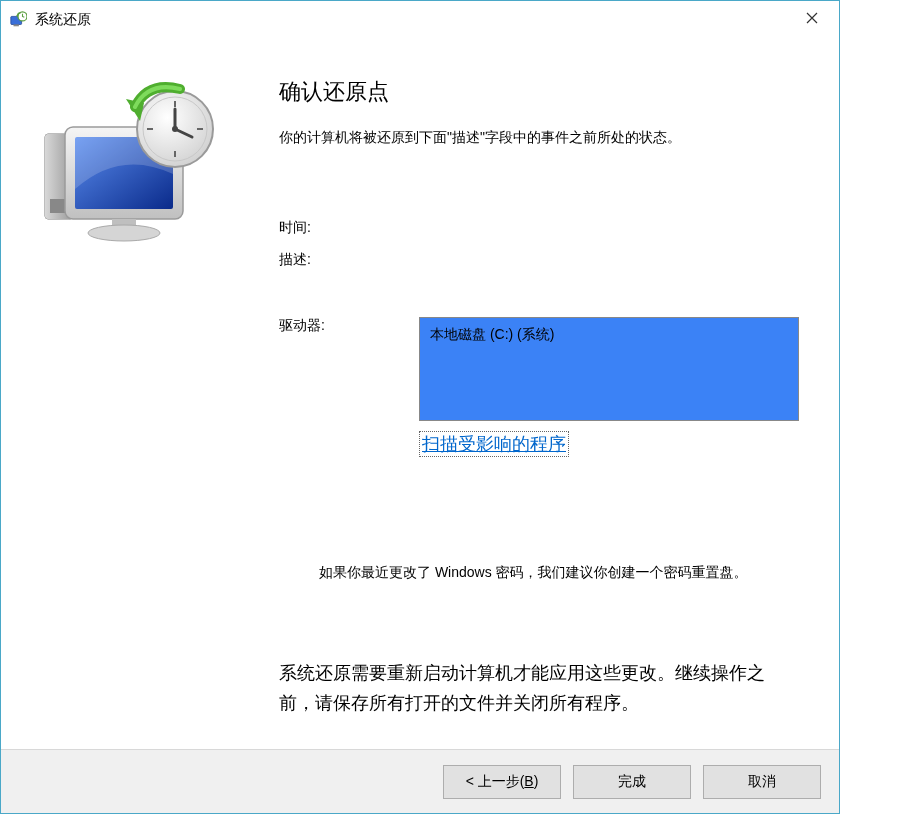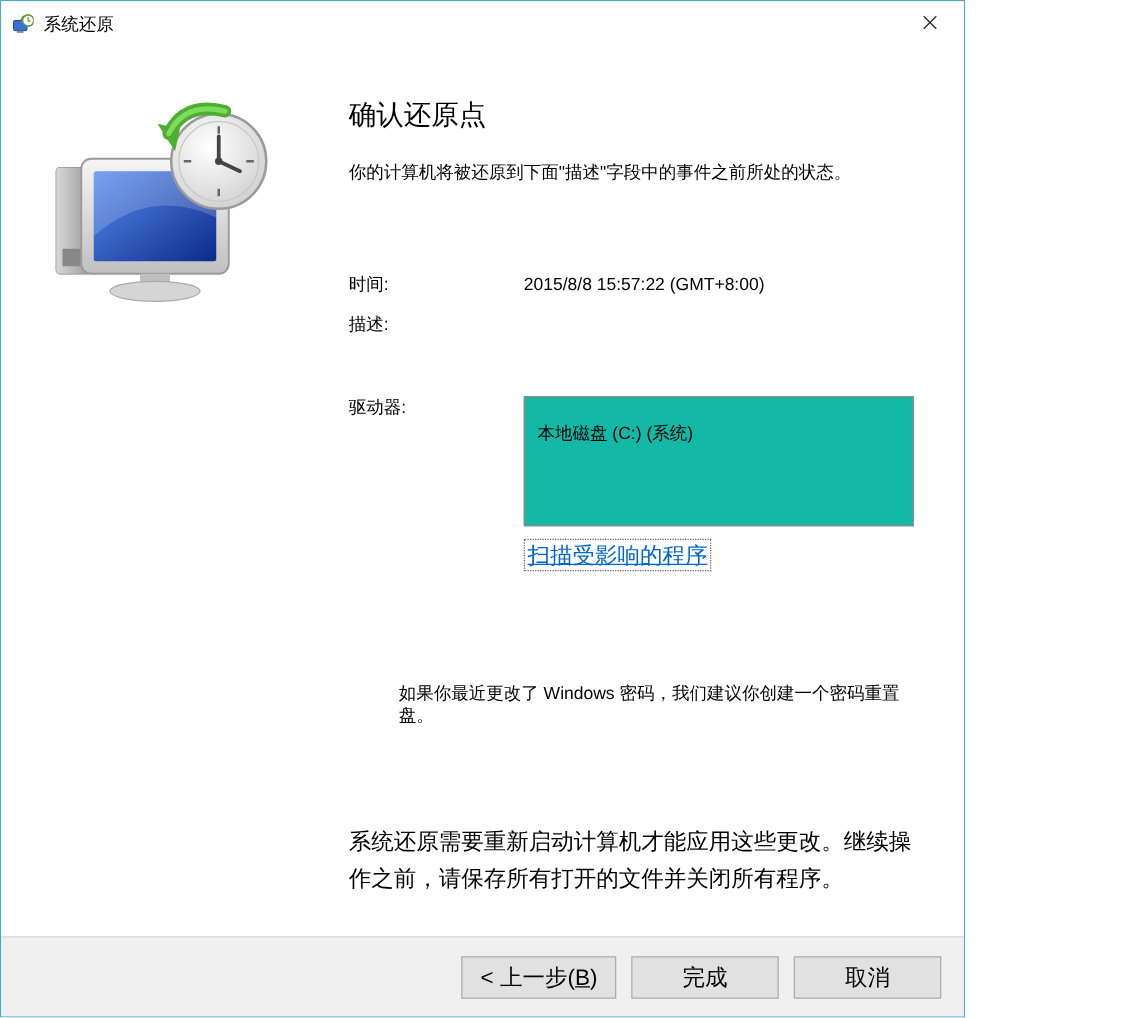--- a/index.html
+++ b/index.html
@@ -5,21 +5,21 @@
   * { box-sizing: border-box; }
   body {
     margin: 0;
     padding: 0;
     font-family: "Microsoft YaHei", "Segoe UI", Tahoma, sans-serif;
     font-size: 14px;
     background: #fff;
     color: #000;
   }
   .window {
-    width: 772px;
+    width: 840px;
     height: 814px;
     border: 1px solid #4aa8c8;
     display: flex;
     flex-direction: column;
     background: #fff;
   }
   .titlebar {
     height: 38px;
     display: flex;
     align-items: center;
@@ -94,23 +94,23 @@
     font-size: 14px;
   }
   .drives-row {
     display: flex;
     margin-top: 34px;
   }
   .drives-box {
     flex: 1;
     border: 1px solid #888;
     height: 104px;
-    padding: 20px 10px;
-    font-size: 14px;
-    background: #14b8a6;
+    padding: 8px 10px;
+    font-size: 14px;
+    background: #3b82f6;
   }
   .scan-link-row {
     display: flex;
     margin-top: 10px;
   }
   .scan-link {
     color: #0066cc;
     text-decoration: underline;
     font-size: 18px;
     cursor: pointer;
@@ -138,21 +138,21 @@
     align-items: center;
     justify-content: flex-end;
     padding: 0 18px;
     gap: 12px;
   }
   .btn {
     min-width: 118px;
     height: 34px;
     border: 1px solid #adadad;
     background: #e1e1e1;
-    font-size: 18px;
+    font-size: 14px;
     font-family: inherit;
     cursor: pointer;
     padding: 0 14px;
   }
   .underline-key { text-decoration: underline; }
 </style>
 </head>
 <body>
 
 <div class="window">
@@ -228,21 +228,20 @@
         </svg>
       </div>
     </div>
 
     <div class="main">
       <h1 class="heading">确认还原点</h1>
       <p class="intro">你的计算机将被还原到下面"描述"字段中的事件之前所处的状态。</p>
 
       <div class="field-row">
         <div class="field-label">时间:</div>
-        <div class="field-value">2015/8/8 15:57:22 (GMT+8:00)</div>
       </div>
 
       <div class="field-row">
         <div class="field-label">描述:</div>
       </div>
 
       <div class="drives-row">
         <div class="field-label">驱动器:</div>
         <div class="drives-box">
           <div>本地磁盘 (C:) (系统)</div>

